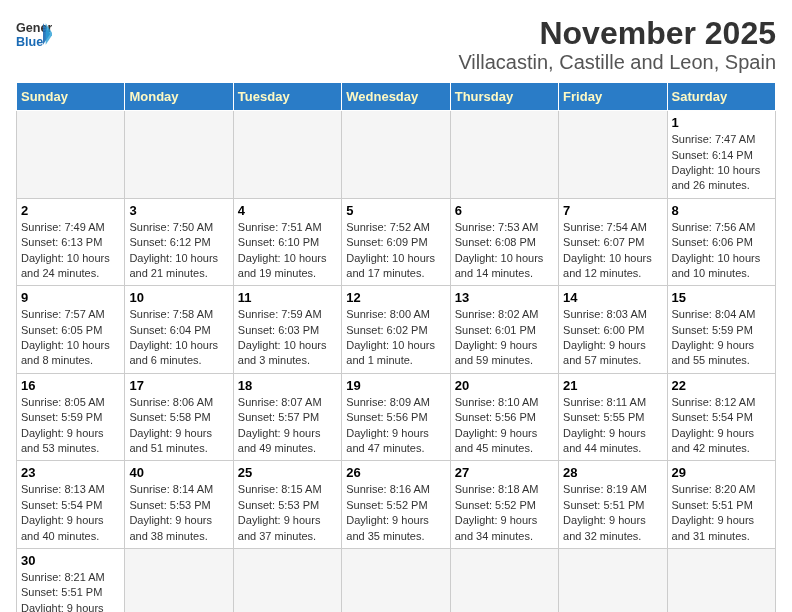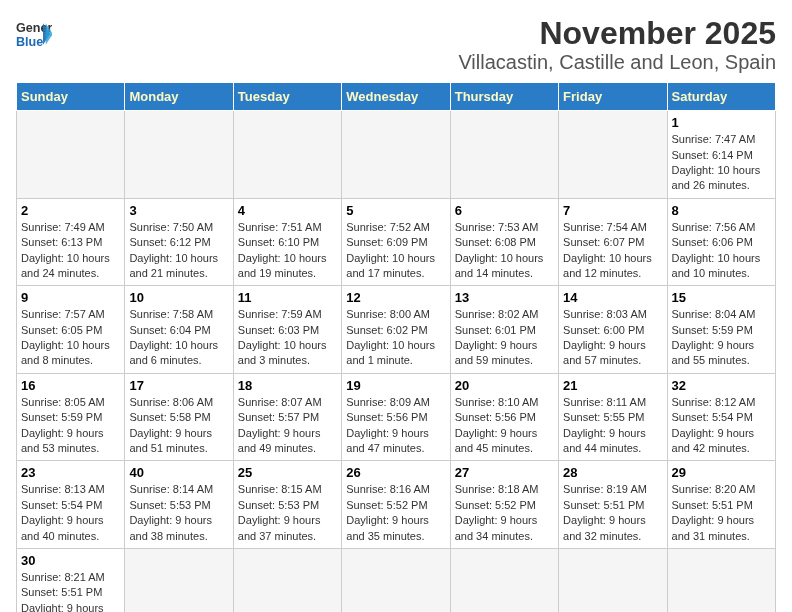--- a/index.html
+++ b/index.html
@@ -199,21 +199,21 @@
         </td>
         <td>
           <span class="day-number">20</span>
           <div class="day-info">Sunrise: 8:10 AM<br>Sunset: 5:56 PM<br>Daylight: 9 hours<br>and 45 minutes.</div>
         </td>
         <td>
           <span class="day-number">21</span>
           <div class="day-info">Sunrise: 8:11 AM<br>Sunset: 5:55 PM<br>Daylight: 9 hours<br>and 44 minutes.</div>
         </td>
         <td>
-          <span class="day-number">32</span>
+          <span class="day-number">22</span>
           <div class="day-info">Sunrise: 8:12 AM<br>Sunset: 5:54 PM<br>Daylight: 9 hours<br>and 42 minutes.</div>
         </td>
       </tr>
       <tr>
         <td>
           <span class="day-number">23</span>
           <div class="day-info">Sunrise: 8:13 AM<br>Sunset: 5:54 PM<br>Daylight: 9 hours<br>and 40 minutes.</div>
         </td>
         <td>
           <span class="day-number">40</span>

